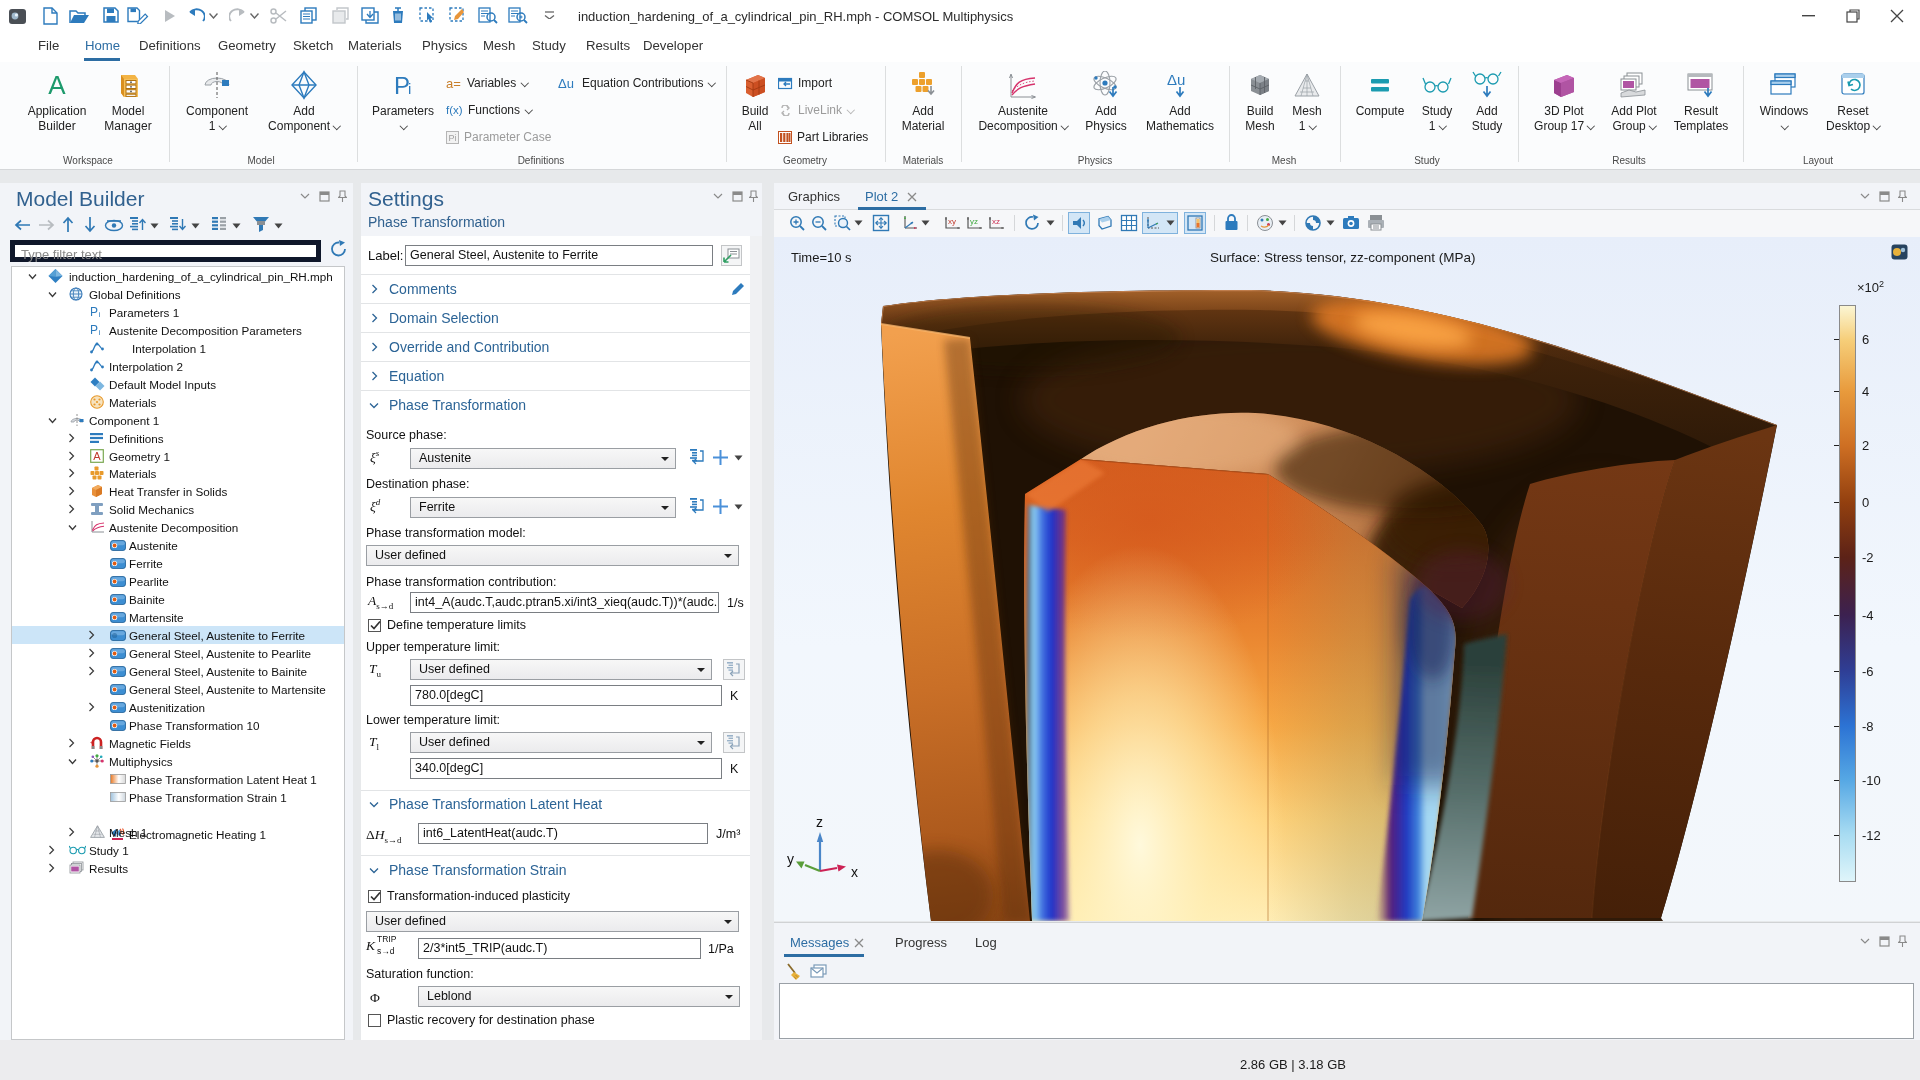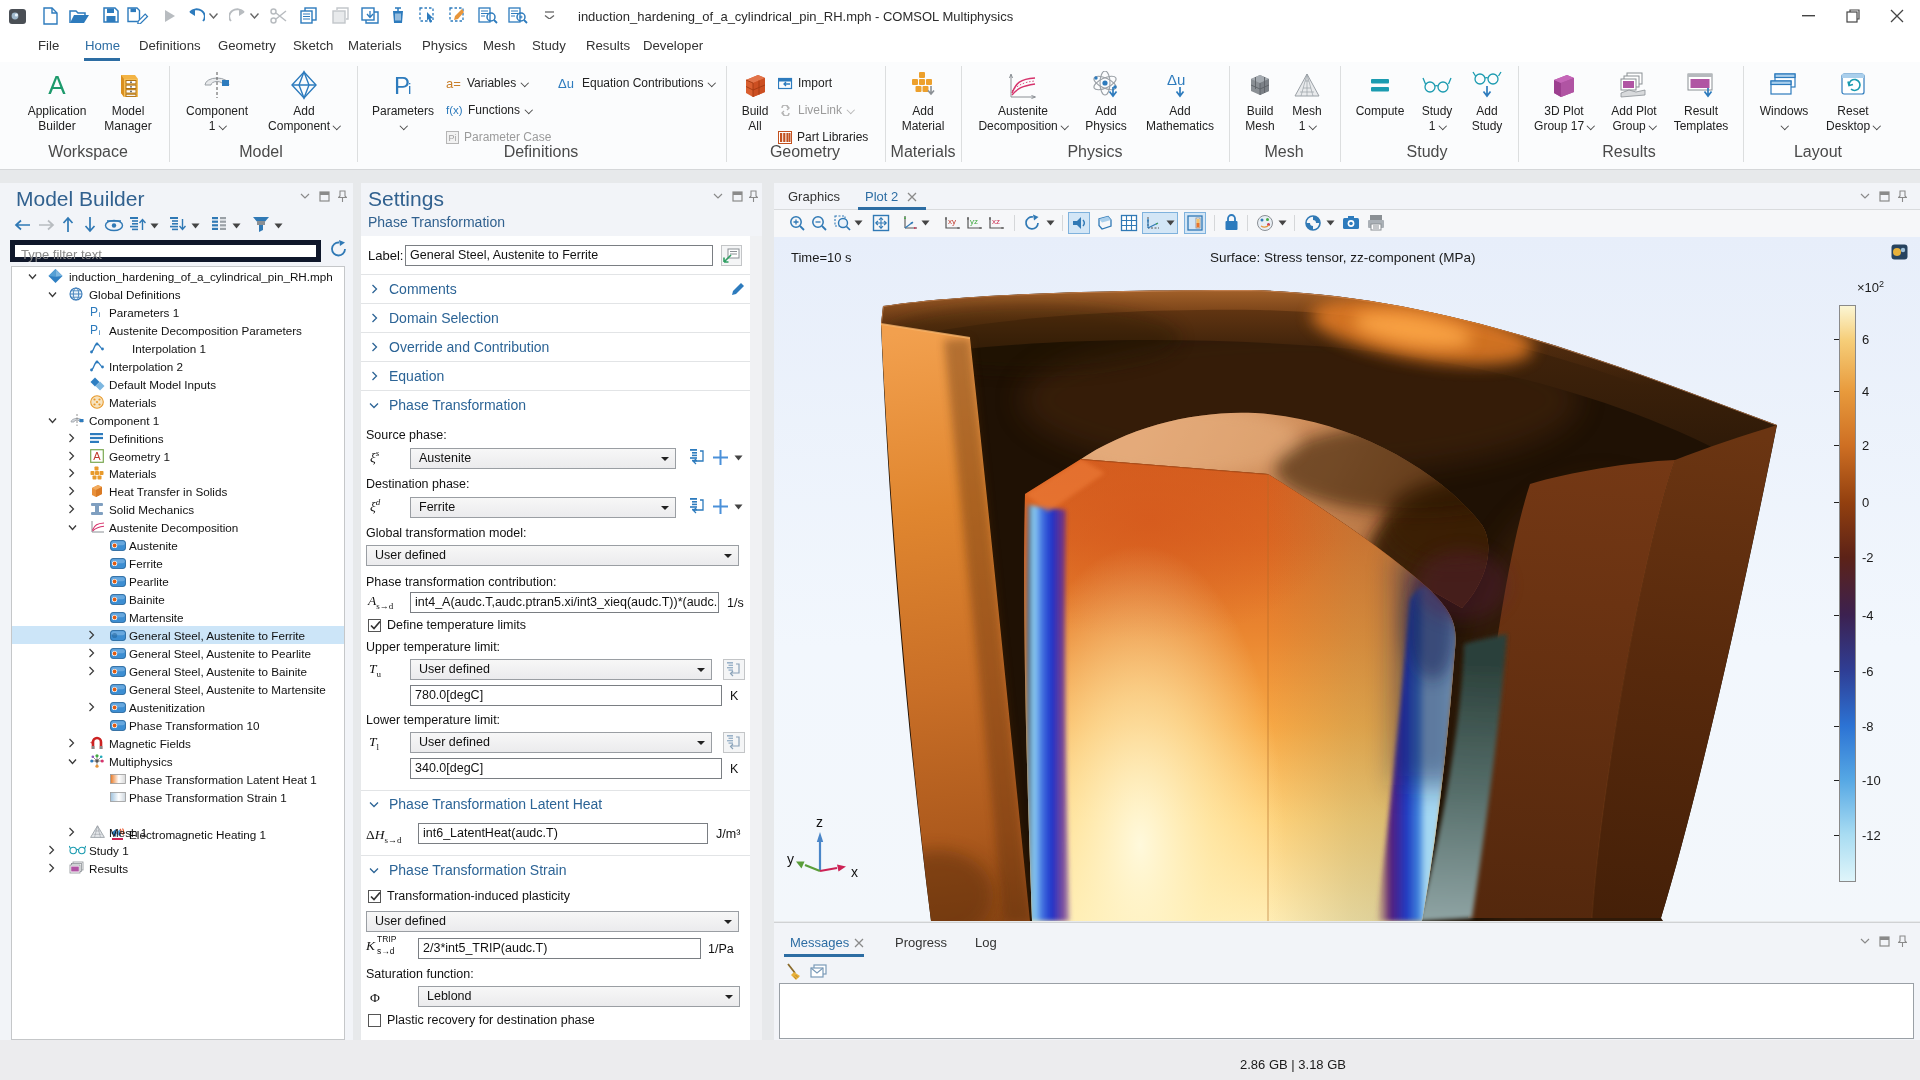--- a/index.html
+++ b/index.html
@@ -5,21 +5,21 @@
 * { margin:0; padding:0; box-sizing:border-box; }
 html,body { width:1920px; height:1080px; overflow:hidden; font-family:"Liberation Sans",sans-serif; background:#e7e9eb; font-size:13px; color:#1a1a1a; }
 .abs { position:absolute; }
 
 #titlebar { position:absolute; left:0; top:0; width:1920px; height:32px; background:#ffffff; }
 #title-text { position:absolute; left:578px; top:9px; font-size:13px; color:#2b2b2b; }
 #menubar { position:absolute; left:0; top:32px; width:1920px; height:30px; background:#ffffff; }
 .menu-item { position:absolute; top:6px; font-size:13.2px; color:#333; }
 .menu-active { color:#2d6da3; }
 #ribbon { position:absolute; left:0; top:62px; width:1920px; height:108px; background:#fbfcfd; border-bottom:1px solid #d5d7d9; }
-.rgroup-label { position:absolute; top:81px; font-size:16px; color:#4a4a4a; text-align:center; }
+.rgroup-label { position:absolute; top:93px; font-size:10px; color:#4a4a4a; text-align:center; }
 .rsep { position:absolute; top:4px; width:1px; height:96px; background:#dcdedf; }
 .bigbtn { position:absolute; top:8px; text-align:center; font-size:12px; color:#222; line-height:15px; }
 .bigbtn .ic { height:30px; margin-bottom:4px; display:flex; align-items:center; justify-content:center; }
 .smallrow { position:absolute; font-size:12px; color:#222; height:18px; display:flex; align-items:center; gap:5px; white-space:nowrap; }
 .gray { color:#9b9b9b !important; }
 .caret { display:inline-block; width:5.5px; height:5.5px; border-right:1.5px solid #444; border-bottom:1.5px solid #444; transform:rotate(45deg); vertical-align:2px; margin-left:1px; }
 
 .panel { position:absolute; background:#f2f4f8; }
 .ptitle { position:absolute; font-size:21px; color:#31618f; }
 .psub { position:absolute; font-size:14px; color:#31618f; }
@@ -1064,21 +1064,21 @@
           <rect x="2" y="11.8" width="5" height="1.6"></rect>
         </g>
         <path d="M10 3 L13 3 L13 13 L4 13 M6 11 L3.5 13.5 L6 16" fill="none" stroke="#2d7bbd" stroke-width="1.3"></path>
       </svg>
     <svg class="abs" style="left:352px;top:263px;" width="15" height="15" viewBox="0 0 15 15">
         <path d="M7.5 0 L7.5 15 M0 7.5 L15 7.5" stroke="#4a90d9" stroke-width="2"></path>
       </svg>
     <svg class="abs" style="left:373px;top:268px;" width="9" height="6" viewBox="0 0 9 6">
         <path d="M0.5 0.5 L4.5 5.5 L8.5 0.5" fill="#444"></path>
       </svg>
-    <div class="flabel" style="left:5px;top:290px;">Global transformation model:</div>
+    <div class="flabel" style="left:5px;top:290px;">Phase transformation model:</div>
     <div class="combo" style="left:5px;top:309px;width:373px;">User defined<span class="dd"></span></div>
     <div class="flabel" style="left:5px;top:339px;">Phase transformation contribution:</div>
     <div class="sym" style="left:7px;top:357px;">A<sub style="font-size:9px;font-style:normal;">s→d</sub></div>
     <div class="tinput" style="left:49px;top:356px;width:309px;">int4_A(audc.T,audc.ptran5.xi/int3_xieq(audc.T))*(audc.ptra</div>
     <div class="flabel" style="left:366px;top:360px;">1/s</div>
     <div class="cbox" style="left:7px;top:383px;"></div>
     <svg class="abs" style="left:8px;top:383px;" width="13" height="13" viewBox="0 0 13 13">
         <path d="M2 6.5 L5 9.5 L11 2.5" fill="none" stroke="#333" stroke-width="1.7"></path>
       </svg>
     <div class="flabel" style="left:26px;top:382px;">Define temperature limits</div>

